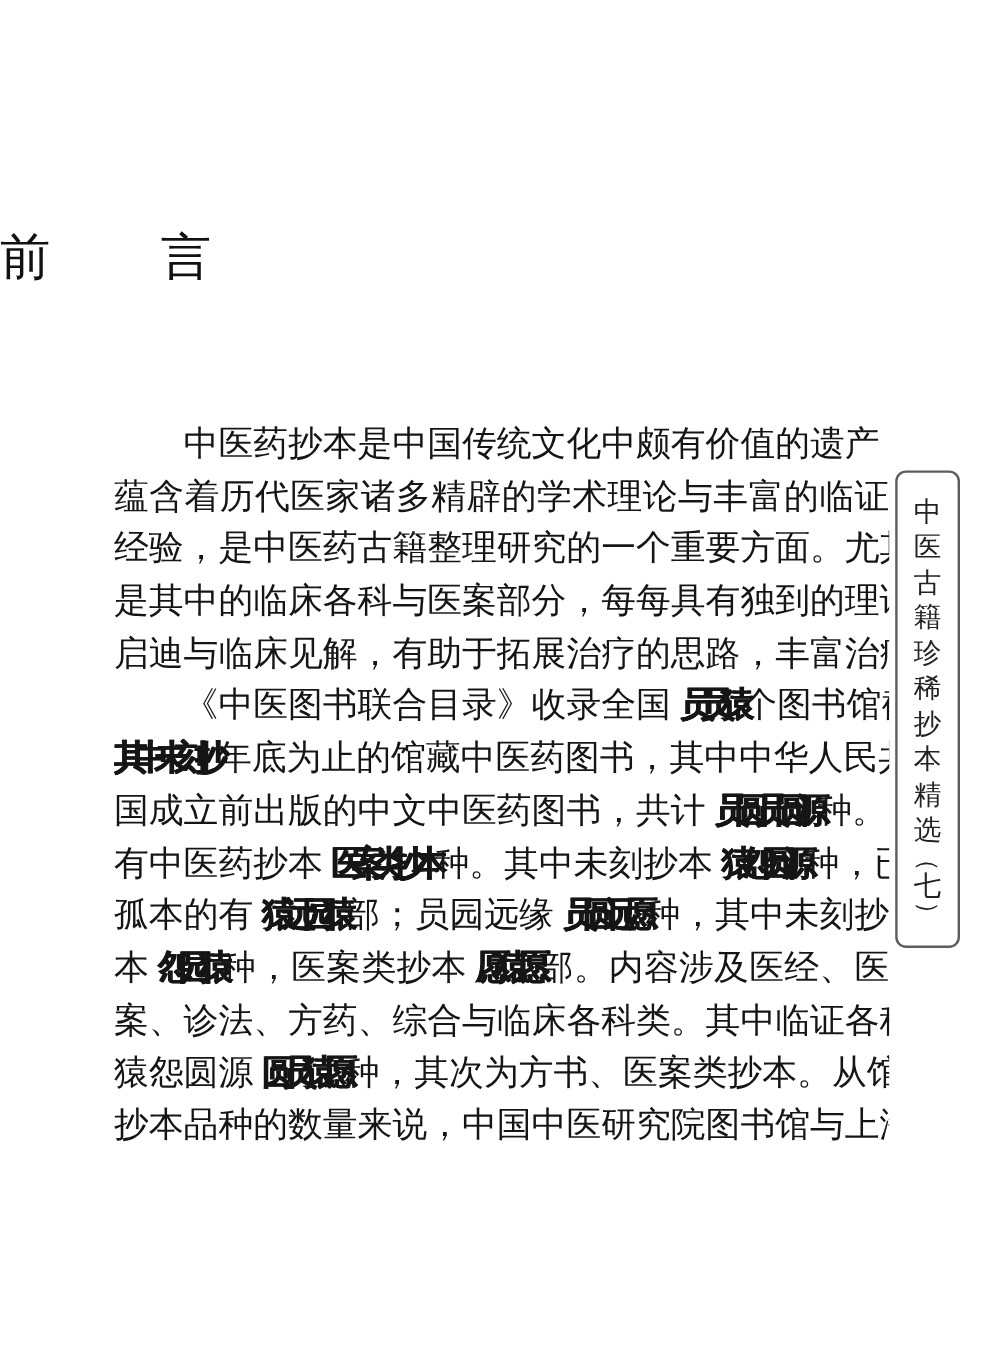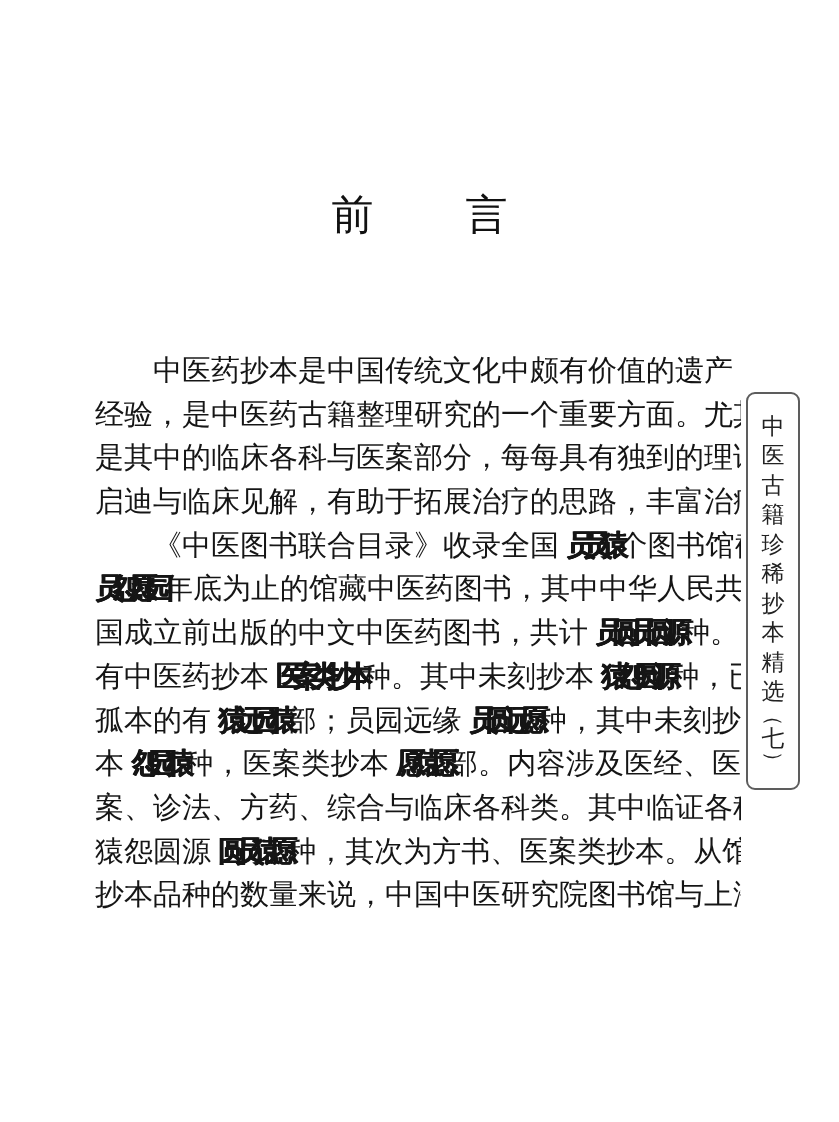--- a/index.html
+++ b/index.html
@@ -6,21 +6,21 @@
   body{
     width:839px;height:1122px;background:#ffffff;
     font-family:"Liberation Serif","DejaVu Serif",serif;
     color:#141414;
   }
   .page{position:relative;width:839px;height:1122px;overflow:hidden;background:#fff;}
 
   
   .doc-title{
     position:absolute;top:190px;left:0;width:100%;
-    text-align:center;font-size:42px;line-height:50px;
+    text-align:left;font-size:42px;line-height:50px;
     letter-spacing:0;color:#111;
   }
   .doc-title .gap{display:inline-block;width:92px;}
 
   
   .body-text{
     position:absolute;left:95px;top:349px;width:646px;
     font-size:29px;line-height:43.7px;color:#151515;
   }
   .line{
@@ -62,27 +62,28 @@
 
 <div class="page">
 
   <div class="doc-title">
     <span>前</span><span class="gap"></span><span>言</span>
   </div>
 
   <div class="body-text">
       <div>
         <div class="line"><span class="run">　　中医药抄本是中国传统文化中颇有价值的遗产，</span></div>
+        <div class="line"><span class="run">蕴含着历代医家诸多精辟的学术理论与丰富的临证</span></div>
         <div class="line"><span class="run">经验，是中医药古籍整理研究的一个重要方面。尤其</span></div>
         <div class="line"><span class="run">是其中的临床各科与医案部分，每每具有独到的理论</span></div>
         <div class="line"><span class="run">启迪与临床见解，有助于拓展治疗的思路，丰富治疗</span></div>
       </div>
       <div>
         <div class="line"><span class="run">　　《中医图书联合目录》收录全国 </span><span class="run num">员员猿</span><span class="run">个图书馆截至</span></div>
-        <div class="line"><span class="run num">员怨愿园</span><span class="run">年底为止的馆藏中医药图书，其中中华人民共和</span></div>
+        <div class="line"><span class="run num">其中未刻抄</span><span class="run">年底为止的馆藏中医药图书，其中中华人民共和</span></div>
         <div class="line"><span class="run">国成立前出版的中文中医药图书，共计 </span><span class="run num">员圆员圆源</span><span class="run">种。内</span></div>
         <div class="line"><span class="run">有中医药抄本 </span><span class="run num">医案类抄本</span><span class="run">种。其中未刻抄本 </span><span class="run num">猿怨圆源</span><span class="run">种，已属</span></div>
         <div class="line"><span class="run">孤本的有 </span><span class="run num">猿远园猿</span><span class="run">部；员园远缘 </span><span class="run num">员圆远愿</span><span class="run">种，其中未刻抄</span></div>
         <div class="line"><span class="run">本 </span><span class="run num">怨园猿</span><span class="run">种，医案类抄本 </span><span class="run num">愿猿愿</span><span class="run">部。内容涉及医经、医</span></div>
         <div class="line"><span class="run">案、诊法、方药、综合与临床各科类。其中临证各科的</span></div>
         <div class="line"><span class="run">猿怨圆源 </span><span class="run num">圆员猿愿</span><span class="run">种，其次为方书、医案类抄本。从馆藏</span></div>
         <div class="line"><span class="run">抄本品种的数量来说，中国中医研究院图书馆与上海</span></div>
       </div>
     </div>
 

